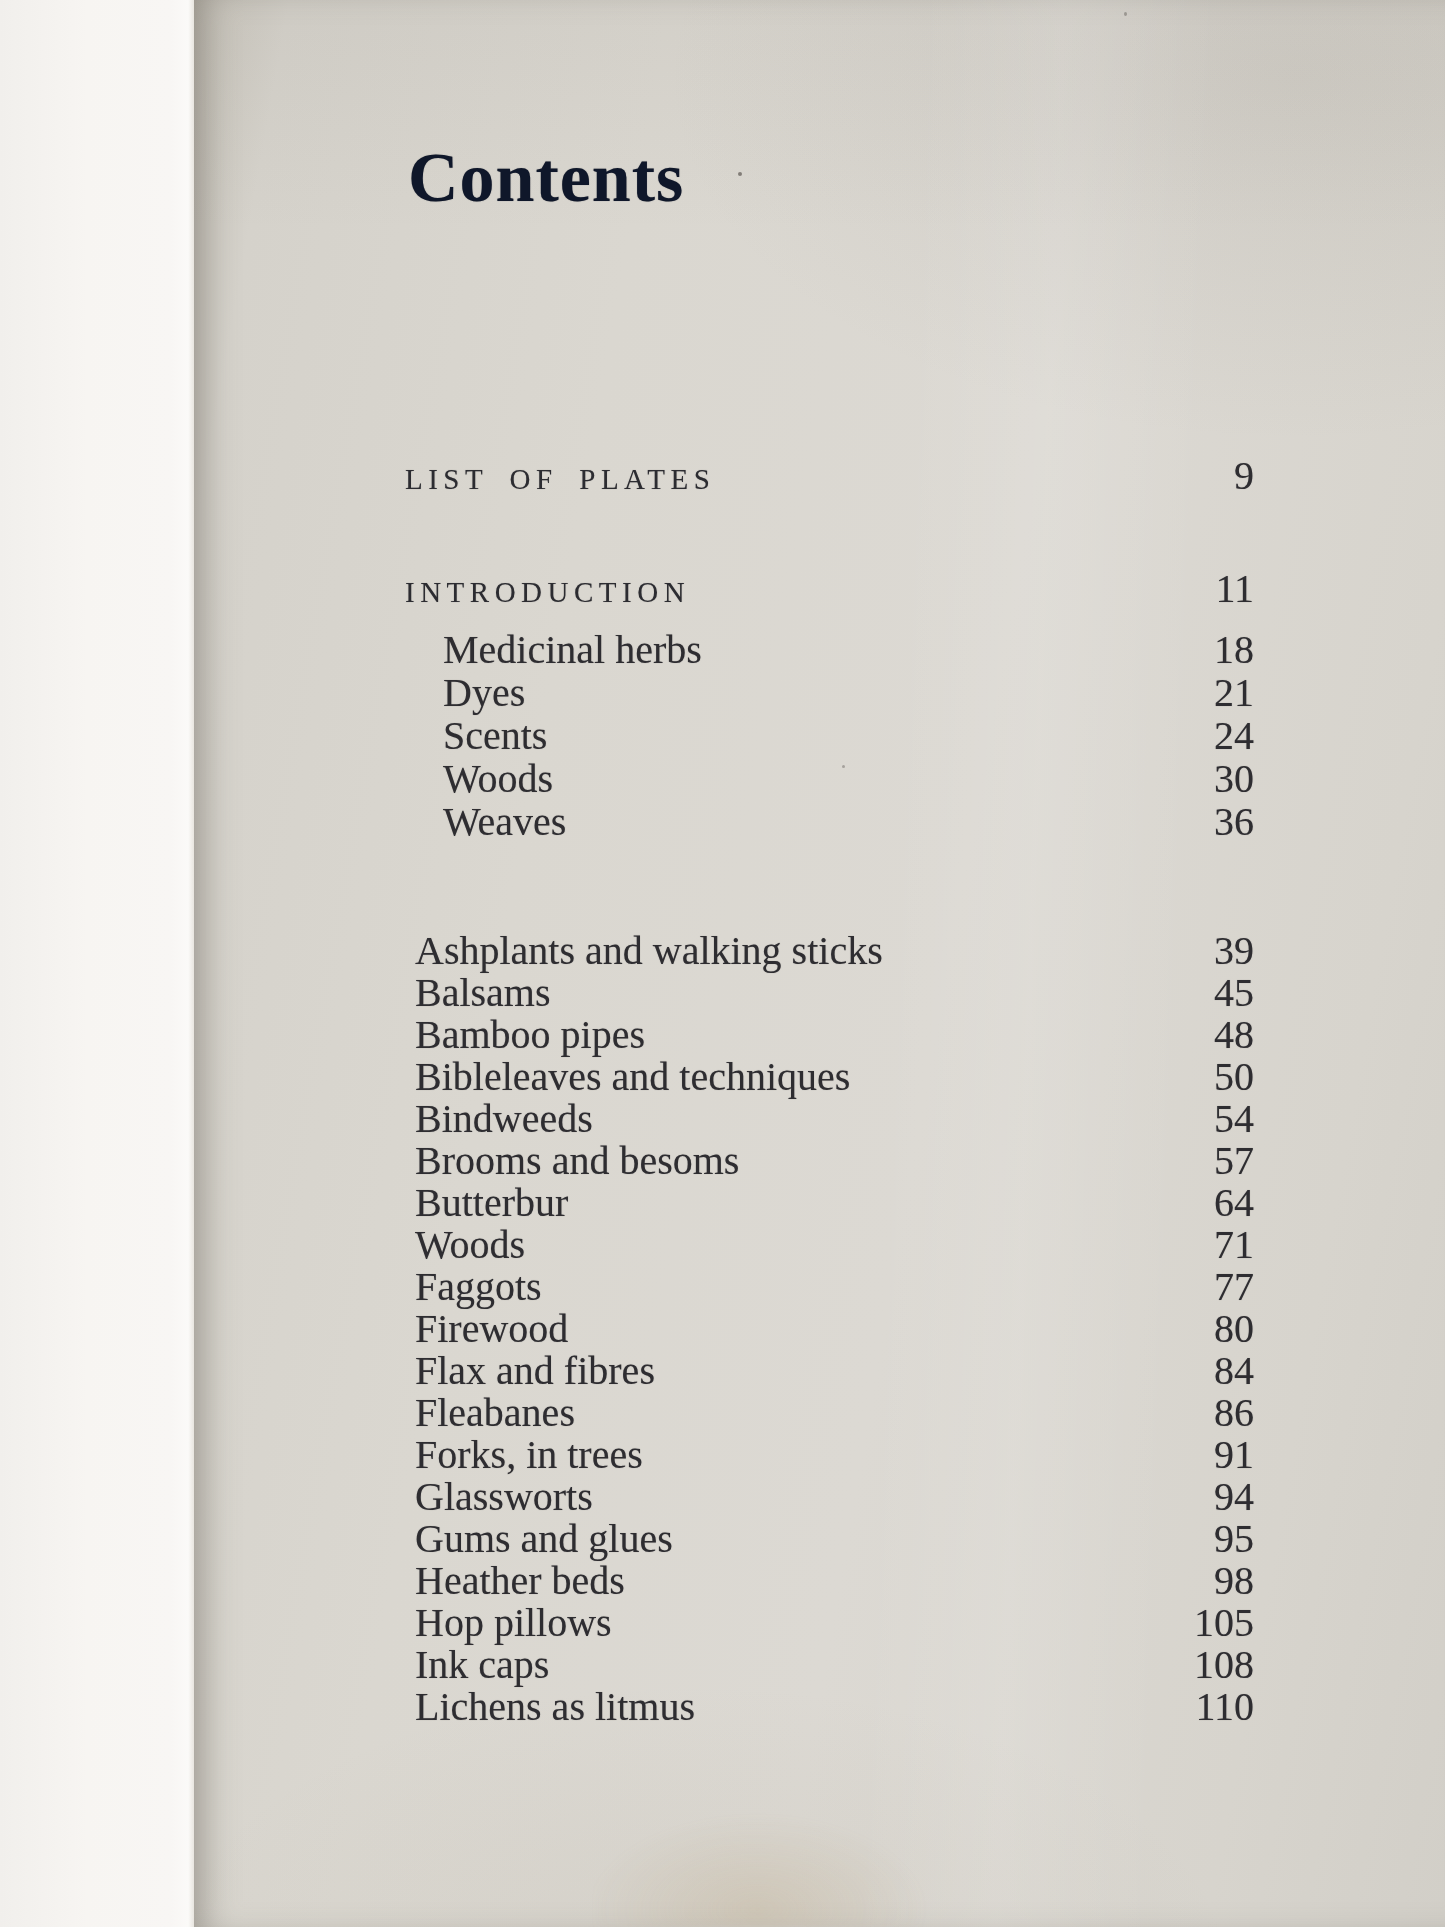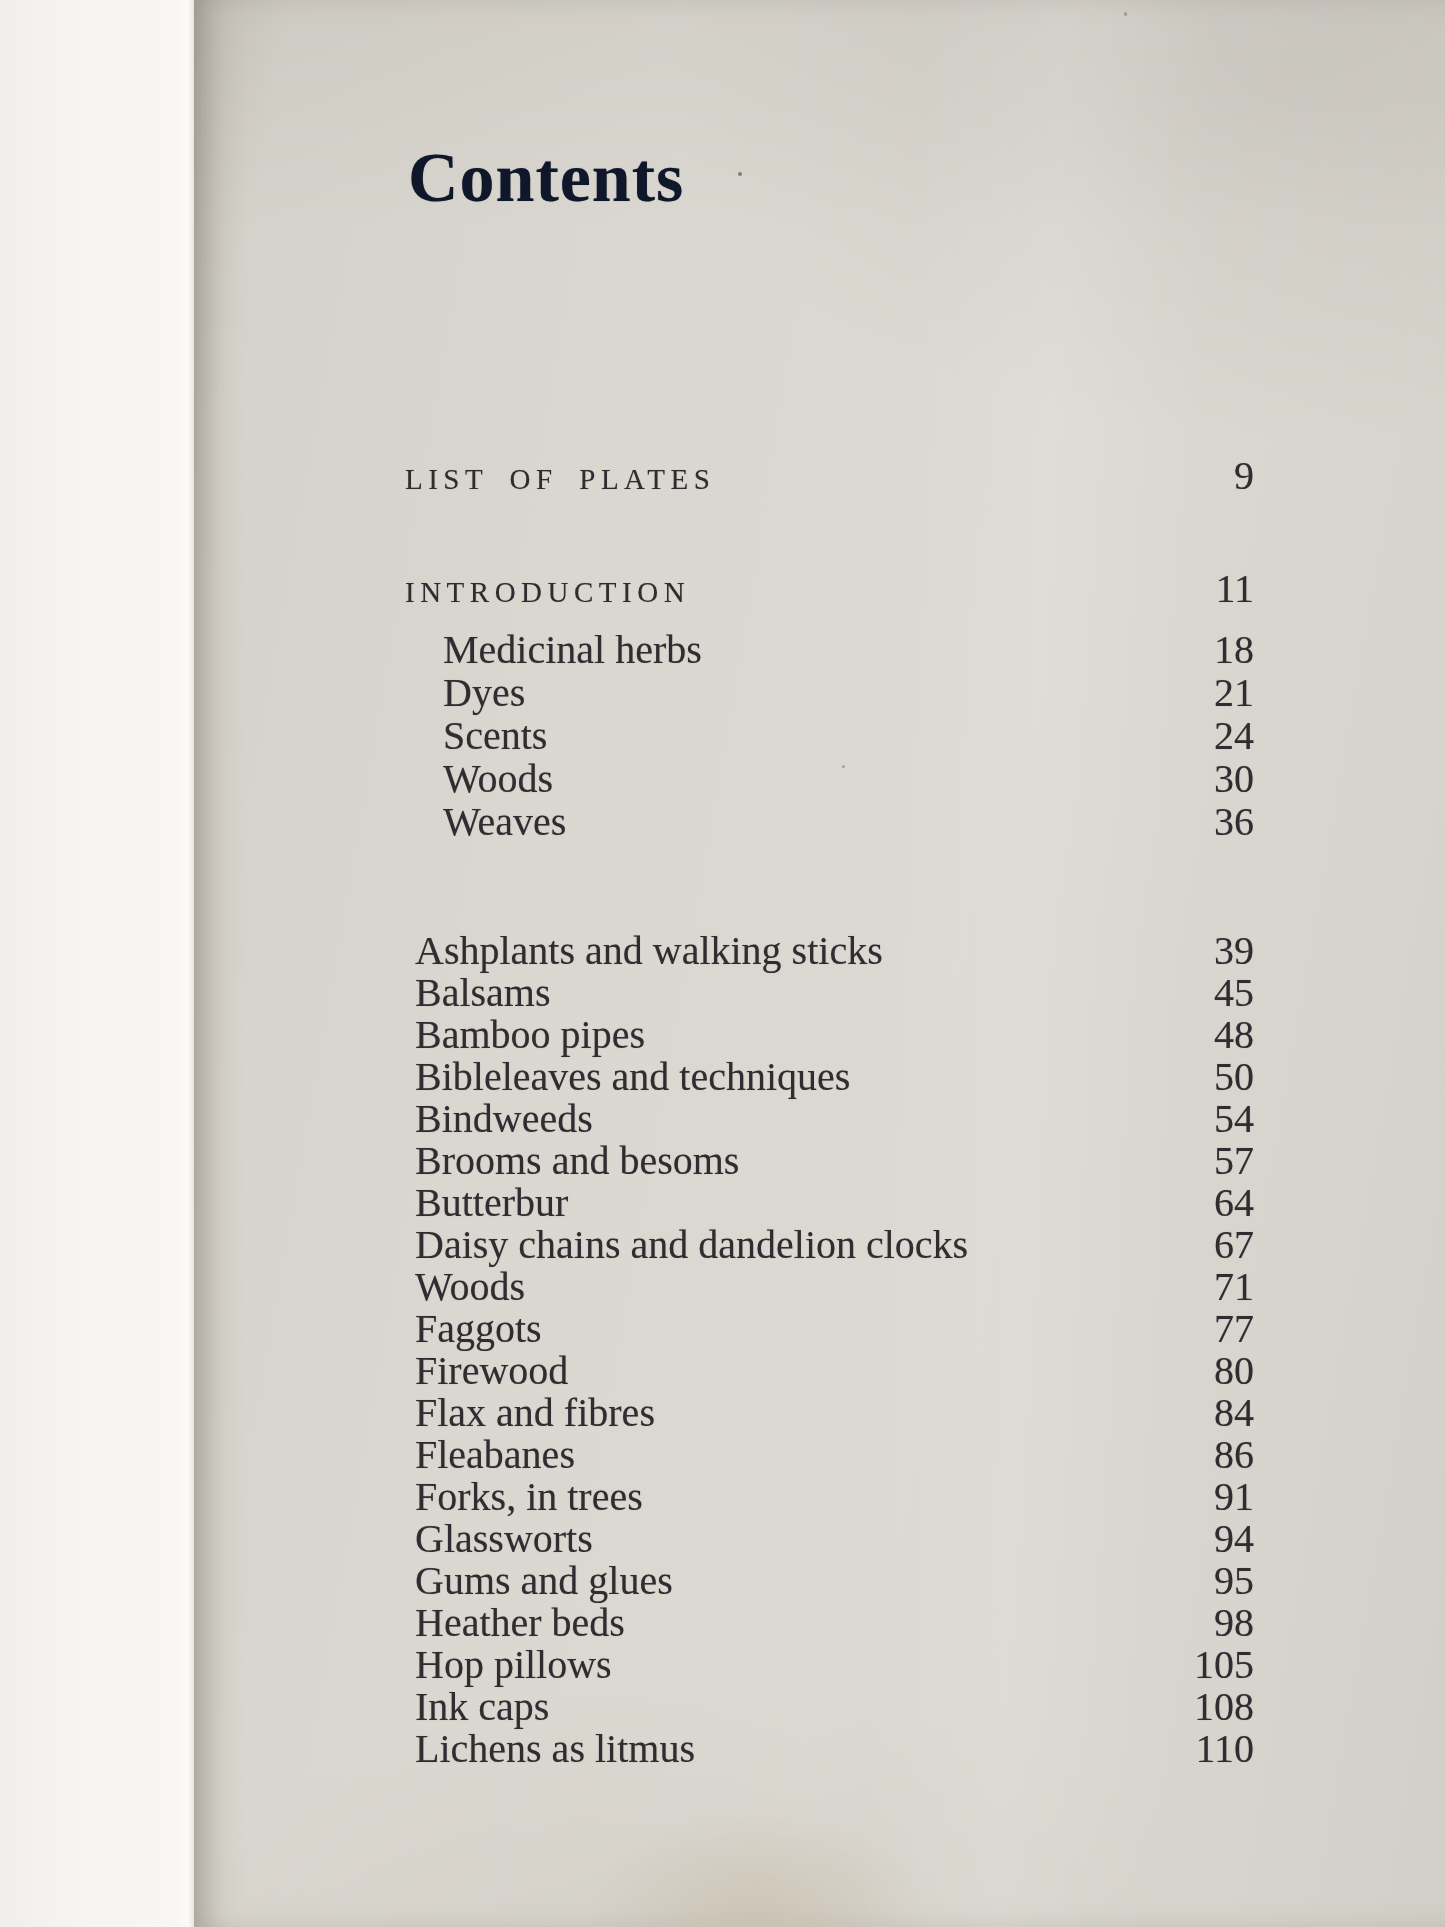--- a/index.html
+++ b/index.html
@@ -151,24 +151,20 @@
     <div class="titem">
       <span class="lbl">Brooms and besoms</span>
       <span class="num">57</span>
     </div>
 
     <div class="titem">
       <span class="lbl">Butterbur</span>
       <span class="num">64</span>
     </div>
 
-    <div class="titem">
-      <span class="lbl">Daisy chains and dandelion clocks</span>
-      <span class="num">67</span>
-    </div>
 
     <div class="titem">
       <span class="lbl">Woods</span>
       <span class="num">71</span>
     </div>
 
     <div class="titem">
       <span class="lbl">Faggots</span>
       <span class="num">77</span>
     </div>

